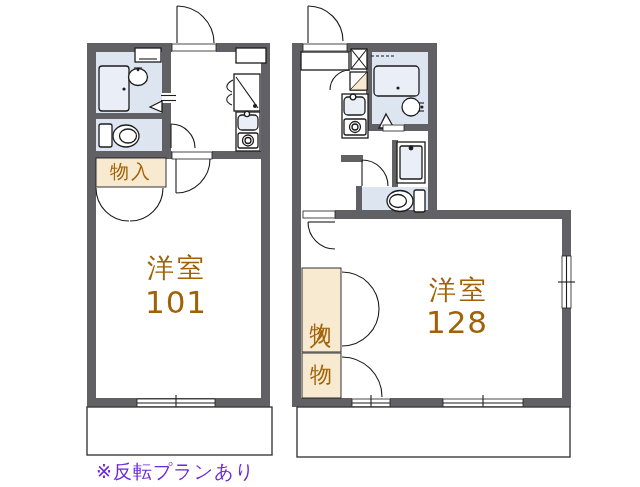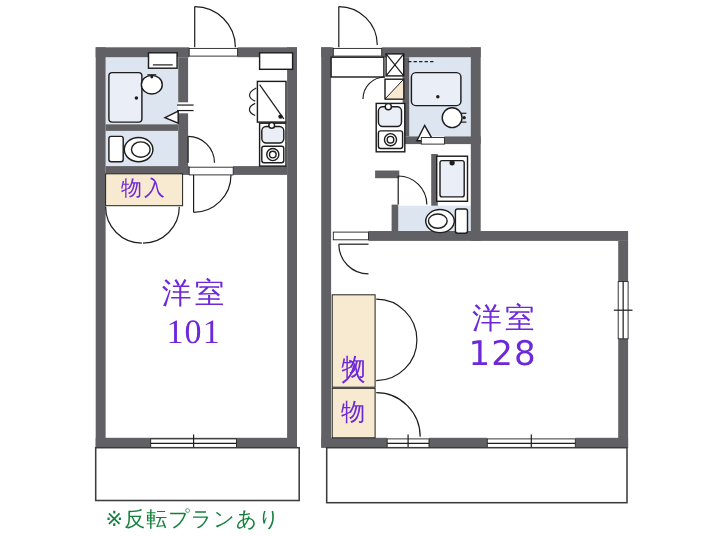--- a/index.html
+++ b/index.html
@@ -9,27 +9,27 @@
   .wall{fill:#616165;stroke:none;}
   .wet{fill:#dde5f0;stroke:none;}
   .fixture{fill:#ffffff;stroke:#1d1d1d;stroke-width:1.3;}
   .fixture-blue{fill:#e9eef7;stroke:#1d1d1d;stroke-width:1.3;}
   .opening{fill:#ffffff;stroke:#1d1d1d;stroke-width:0.8;}
   .beige{fill:#f7ead0;stroke:#1d1d1d;stroke-width:0.9;}
   .line{stroke:#1d1d1d;stroke-width:1.1;fill:none;}
   .arc{stroke:#1d1d1d;stroke-width:1.1;fill:none;}
   .balcony{fill:#ffffff;stroke:#3c3c3c;stroke-width:1.4;}
   .label{position:absolute;transform:translate(-50%,-50%);white-space:nowrap;
-         color:#6d28d9;line-height:1.05;text-align:center;}
+         color:#a16207;line-height:1.05;text-align:center;}
   .room-type{font-size:27px;letter-spacing:3px;}
   .room-num{font-size:31px;letter-spacing:1px;}
   .storage-label{font-size:19px;letter-spacing:2px;}
   .storage-label-sm{font-size:22px;}
   .v-text{writing-mode:vertical-rl;text-orientation:upright;font-size:22px;letter-spacing:3px;}
-  .footnote{position:absolute;font-size:19px;letter-spacing:1px;color:#15803d;}
+  .footnote{position:absolute;font-size:19px;letter-spacing:1px;color:#6d28d9;}
 </style>
 </head>
 <body>
 
 <div id="stage">
   <svg id="plan-svg" width="640" height="487" viewBox="0 0 640 487">
 
     <g>
 
       <rect class="wet" x="96" y="52" width="66" height="61"></rect>
@@ -176,21 +176,21 @@
       <line class="line" x1="483" y1="395" x2="483" y2="411"></line>
       <rect class="opening" x="562" y="256" width="9" height="52"></rect>
       <line class="line" x1="566.5" y1="256" x2="566.5" y2="308"></line>
       <line class="line" x1="558" y1="282" x2="575" y2="282"></line>
 
       <rect class="balcony" x="297" y="407" width="273" height="50"></rect>
     </g>
   </svg>
 
   <div class="label room-type" style="left:177px;top:268px;">洋室</div>
-  <div class="label room-num" style="left:176px;top:302px;font-family:Liberation Serif, serif;">101</div>
+  <div class="label room-num" style="left:176px;top:302px;">101</div>
 
   <div class="label room-type" style="left:459px;top:290px;">洋室</div>
   <div class="label room-num" style="left:457px;top:322px;">128</div>
 
   <div class="label storage-label" style="left:131px;top:172px;">物入</div>
 
   <div class="label v-text" style="left:321px;top:308px;">物入</div>
   <div class="label storage-label-sm" style="left:321px;top:375px;">物</div>
 
   <div class="footnote" style="left:96px;top:459px;">※反転プランあり</div>

